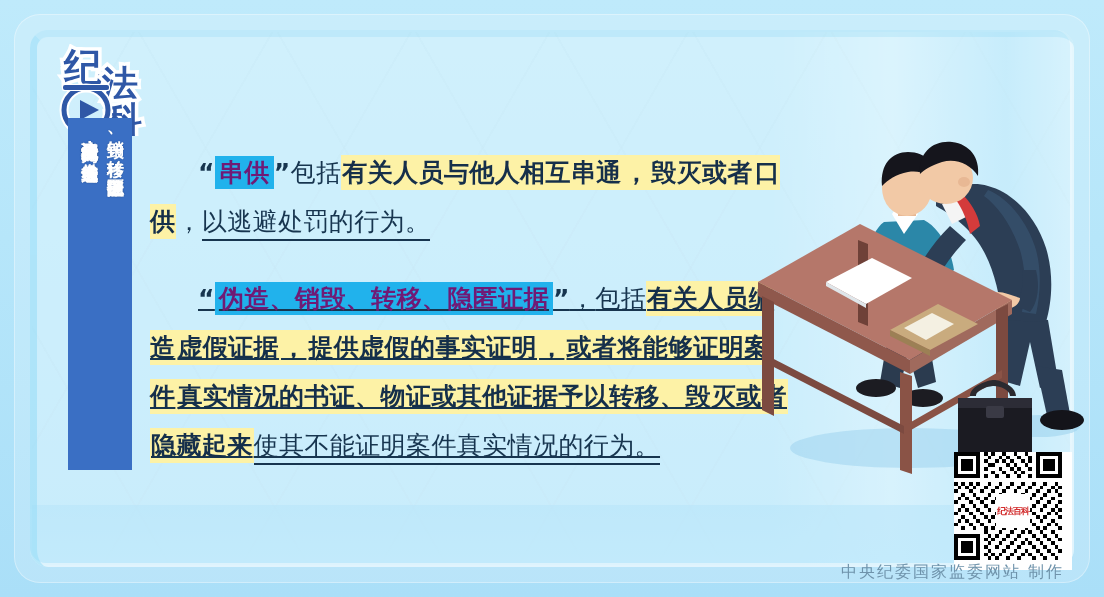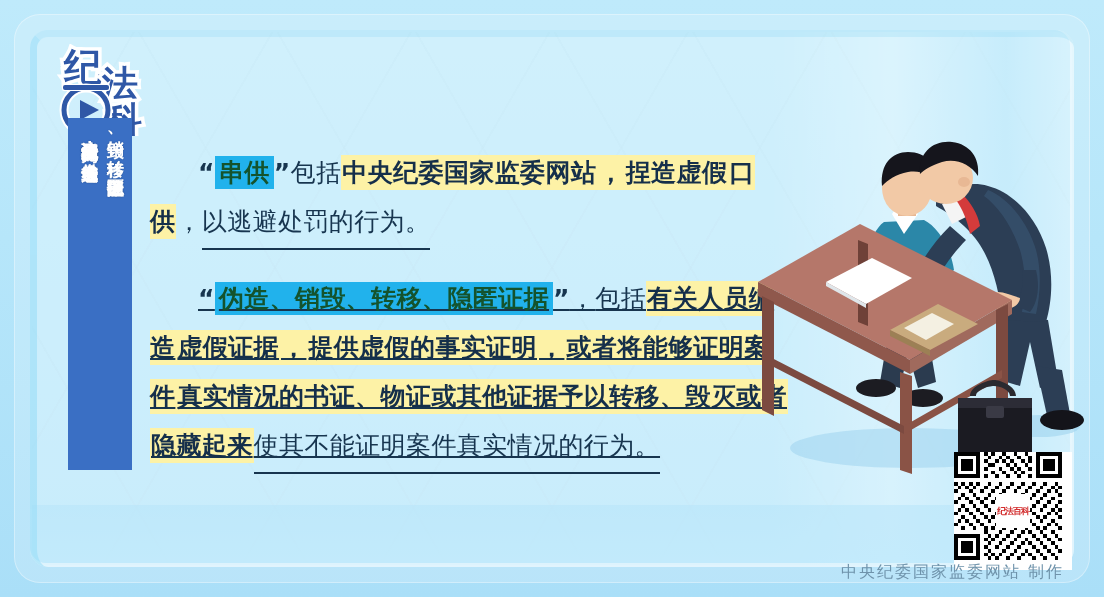--- a/index.html
+++ b/index.html
@@ -45,23 +45,23 @@
   .vcol{writing-mode:vertical-rl;text-orientation:upright;color:#fff;font-weight:bold;
     font-family:"DejaVu Sans","Liberation Sans",sans-serif;font-size:17px;line-height:1.52;
     letter-spacing:.5px;text-shadow:0 0 2px rgba(0,0,0,.20);}
 
   
   .content{position:absolute;left:150px;top:148px;width:640px;}
   .para{font-family:"DejaVu Sans","Liberation Sans",sans-serif;color:#17354f;
     font-size:25px;line-height:49px;letter-spacing:.4px;margin:0 0 16px 0;}
   .para.p2{margin-top:28px;text-decoration:underline;}
   .ind{padding-left:48px;}
-  .hl-cy{background:#21b2ec;color:#14532d;font-weight:bold;padding:2px 4px;}
+  .hl-cy{background:#21b2ec;color:#701a75;font-weight:bold;padding:2px 4px;}
   .hl-ye{background:#fdf2a6;color:#152f4a;font-weight:bold;padding:3px 1px;}
-  .ul{border-bottom:2.5px solid #17354f;padding-bottom:12px;}
+  .ul{border-bottom:2.5px solid #17354f;padding-bottom:3px;}
   .q{color:#17354f;font-weight:bold;}
 
   
   .illus{position:absolute;left:740px;top:130px;width:364px;height:360px;}
 
   
   .qr{position:absolute;left:954px;top:452px;width:118px;height:118px;background:#fff;
     box-sizing:border-box;}
   .qr svg{display:block;}
   .qr-logo{position:absolute;left:50%;top:50%;transform:translate(-50%,-50%);
@@ -103,21 +103,21 @@
   <div class="banner">
     <div class="banner-inner">
       <div class="vcol">销毁、转移、隐匿证据</div>
       <div class="vcol">违反政治纪律的行为：串供或者伪造、</div>
     </div>
   </div>
 
   <div class="content">
 
     <p class="para p1">
-      <span class="ind"></span><span class="q">“</span><span class="hl-cy">串供</span><span class="q">”</span><span>包括</span><span class="hl-ye">中央纪委国家监委网站</span><span class="hl-ye">，</span><span class="hl-ye">捏造虚假</span><span class="hl-ye">口供</span><span>，</span><span class="ul">以逃避处罚的行为。</span>
+      <span class="ind"></span><span class="q">“</span><span class="hl-cy">串供</span><span class="q">”</span><span>包括</span><span class="hl-ye">有关人员与他人相互串通</span><span class="hl-ye">，</span><span class="hl-ye">毁灭或者</span><span class="hl-ye">口供</span><span>，</span><span class="ul">以逃避处罚的行为。</span>
     </p>
 
     <p class="para p2">
       <span class="ind"></span><span class="q">“</span><span class="hl-cy">伪造、销毁、转移、隐匿证据</span><span class="q">”</span><span>，</span><span>包括</span><span class="hl-ye">有关人员编造</span><span class="hl-ye">虚假证据</span><span class="hl-ye">，</span><span class="hl-ye">提供虚假的事实证明</span><span class="hl-ye">，</span><span class="hl-ye">或者将能够证明案件</span><span class="hl-ye">真实情况的书证、物证或其他证据予以转移、毁灭或者</span><span class="hl-ye">隐藏起来</span><span class="ul">使其不能证明案件真实情况的行为。</span>
     </p>
   </div>
 
   <div class="illus">
     <svg width="364" height="360" viewBox="0 0 364 360">
 

